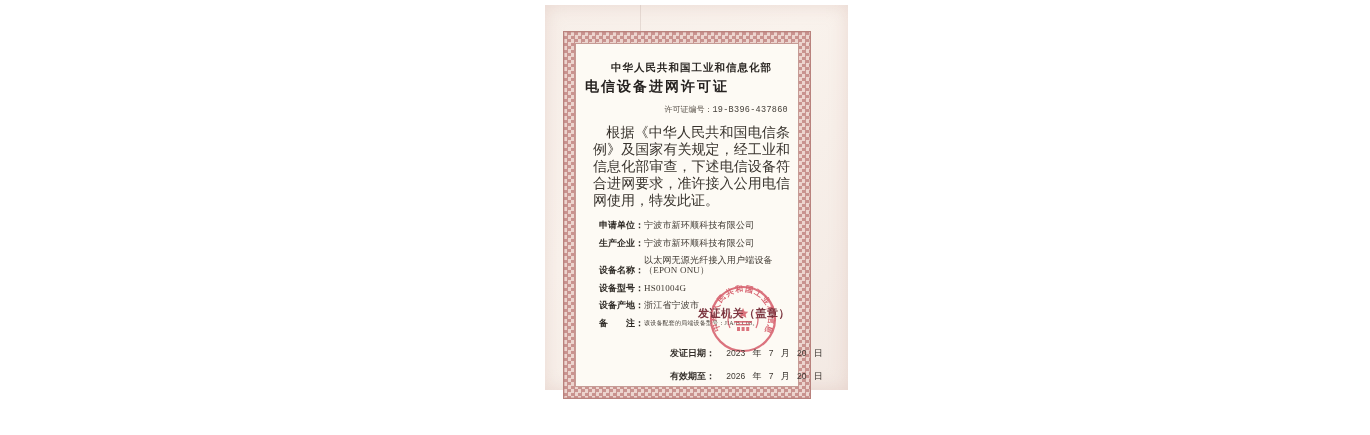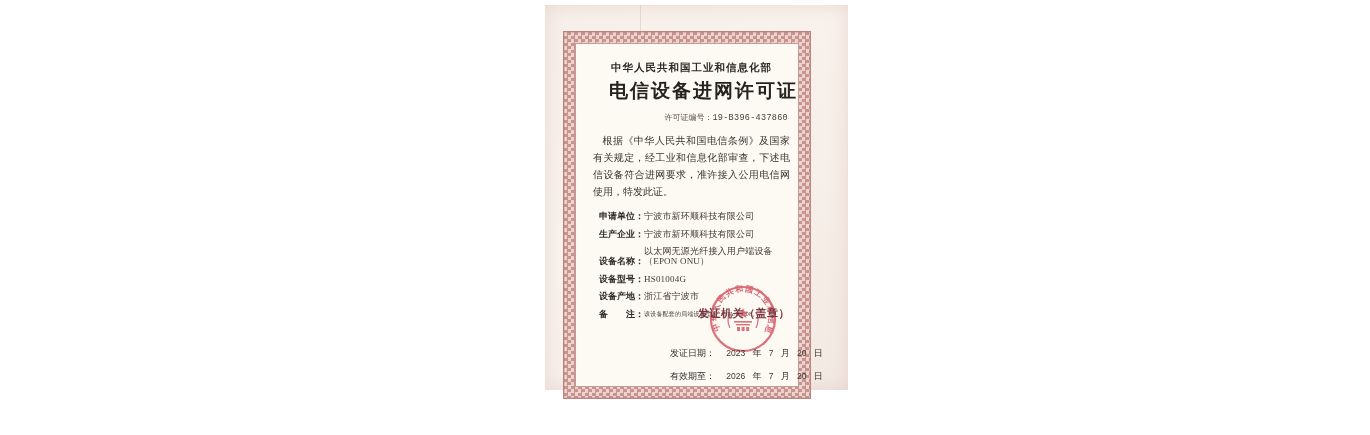--- a/index.html
+++ b/index.html
@@ -20,49 +20,49 @@
              repeating-conic-gradient(#c9938f 0% 25%, #ecd4ce 0% 50%) 0 0 / 7px 7px;
            outline:1px solid #b9827d;
            box-shadow:0 0 0 1px rgba(185,130,125,.35) inset; }
   .frame-inner { position:absolute; inset:11px; background:#fdfaf4;
                  border:1px solid #c59b95; }
 
   .content { position:absolute; inset:0; color:#35302a; }
 
   .ministry { margin-top:17px; padding-left:9px; text-align:center;
               font-size:10.5px; font-weight:700; letter-spacing:1px; color:#2c2824; }
-  .title { margin-top:3px; padding-left:9px; text-align:right;
-           font-size:19px; font-weight:700; letter-spacing:2px; color:#262220; }
+  .title { margin-top:3px; padding-left:9px; text-align:left;
+           font-size:14px; font-weight:700; letter-spacing:2px; color:#262220; }
   .license-line { margin-top:8px; padding-right:10px; text-align:right;
                   font-size:8px; color:#5a534b; }
   .license-no { font-family:"Liberation Mono","DejaVu Sans Mono",monospace;
                 font-size:8.5px; color:#45403a; letter-spacing:.3px; }
 
-  .body-par { margin-top:9px; padding:0 8px 0 17px; font-size:10px;
+  .body-par { margin-top:9px; padding:0 8px 0 17px; font-size:14px;
               line-height:17px; text-indent:.95em; text-align:justify;
               color:#38332d; }
 
   .fields { margin-top:11px; padding-left:23px; }
   .field-row { display:flex; align-items:flex-end; margin-bottom:7.5px;
                font-size:9px; line-height:10px; }
   .field-label { font-weight:700; white-space:pre; color:#2f2b26; }
   .field-value { color:#403a33; letter-spacing:.2px; }
   .field-row.remark .field-value { font-size:6px; color:#4a443d; }
 
   
   .seal { position:absolute; left:132px; top:240px; width:70px; height:70px;
           opacity:.88; }
   .seal svg { width:70px; height:70px; }
   .seal-overlay { position:absolute; left:122px; top:262px; width:92px;
                   text-align:center; font-size:11px; font-weight:700;
                   letter-spacing:.5px; color:#7c3640; }
 
   .date-row { position:absolute; left:94px; font-size:9px; color:#332e29;
               white-space:nowrap; }
-  .date-row .dl { font-weight:400; margin-right:6px; }
+  .date-row .dl { font-weight:700; margin-right:6px; }
   .date-row .num { font-family:Liberation Sans, sans-serif;
                    font-size:8.5px; color:#3d3731; margin:0 3px; }
   .date-row .unit { margin:0 2px; }
   .date-issue { top:303px; }
   .date-expiry { top:326px; }
 </style>
 </head>
 <body>
 
 <div class="stage">

